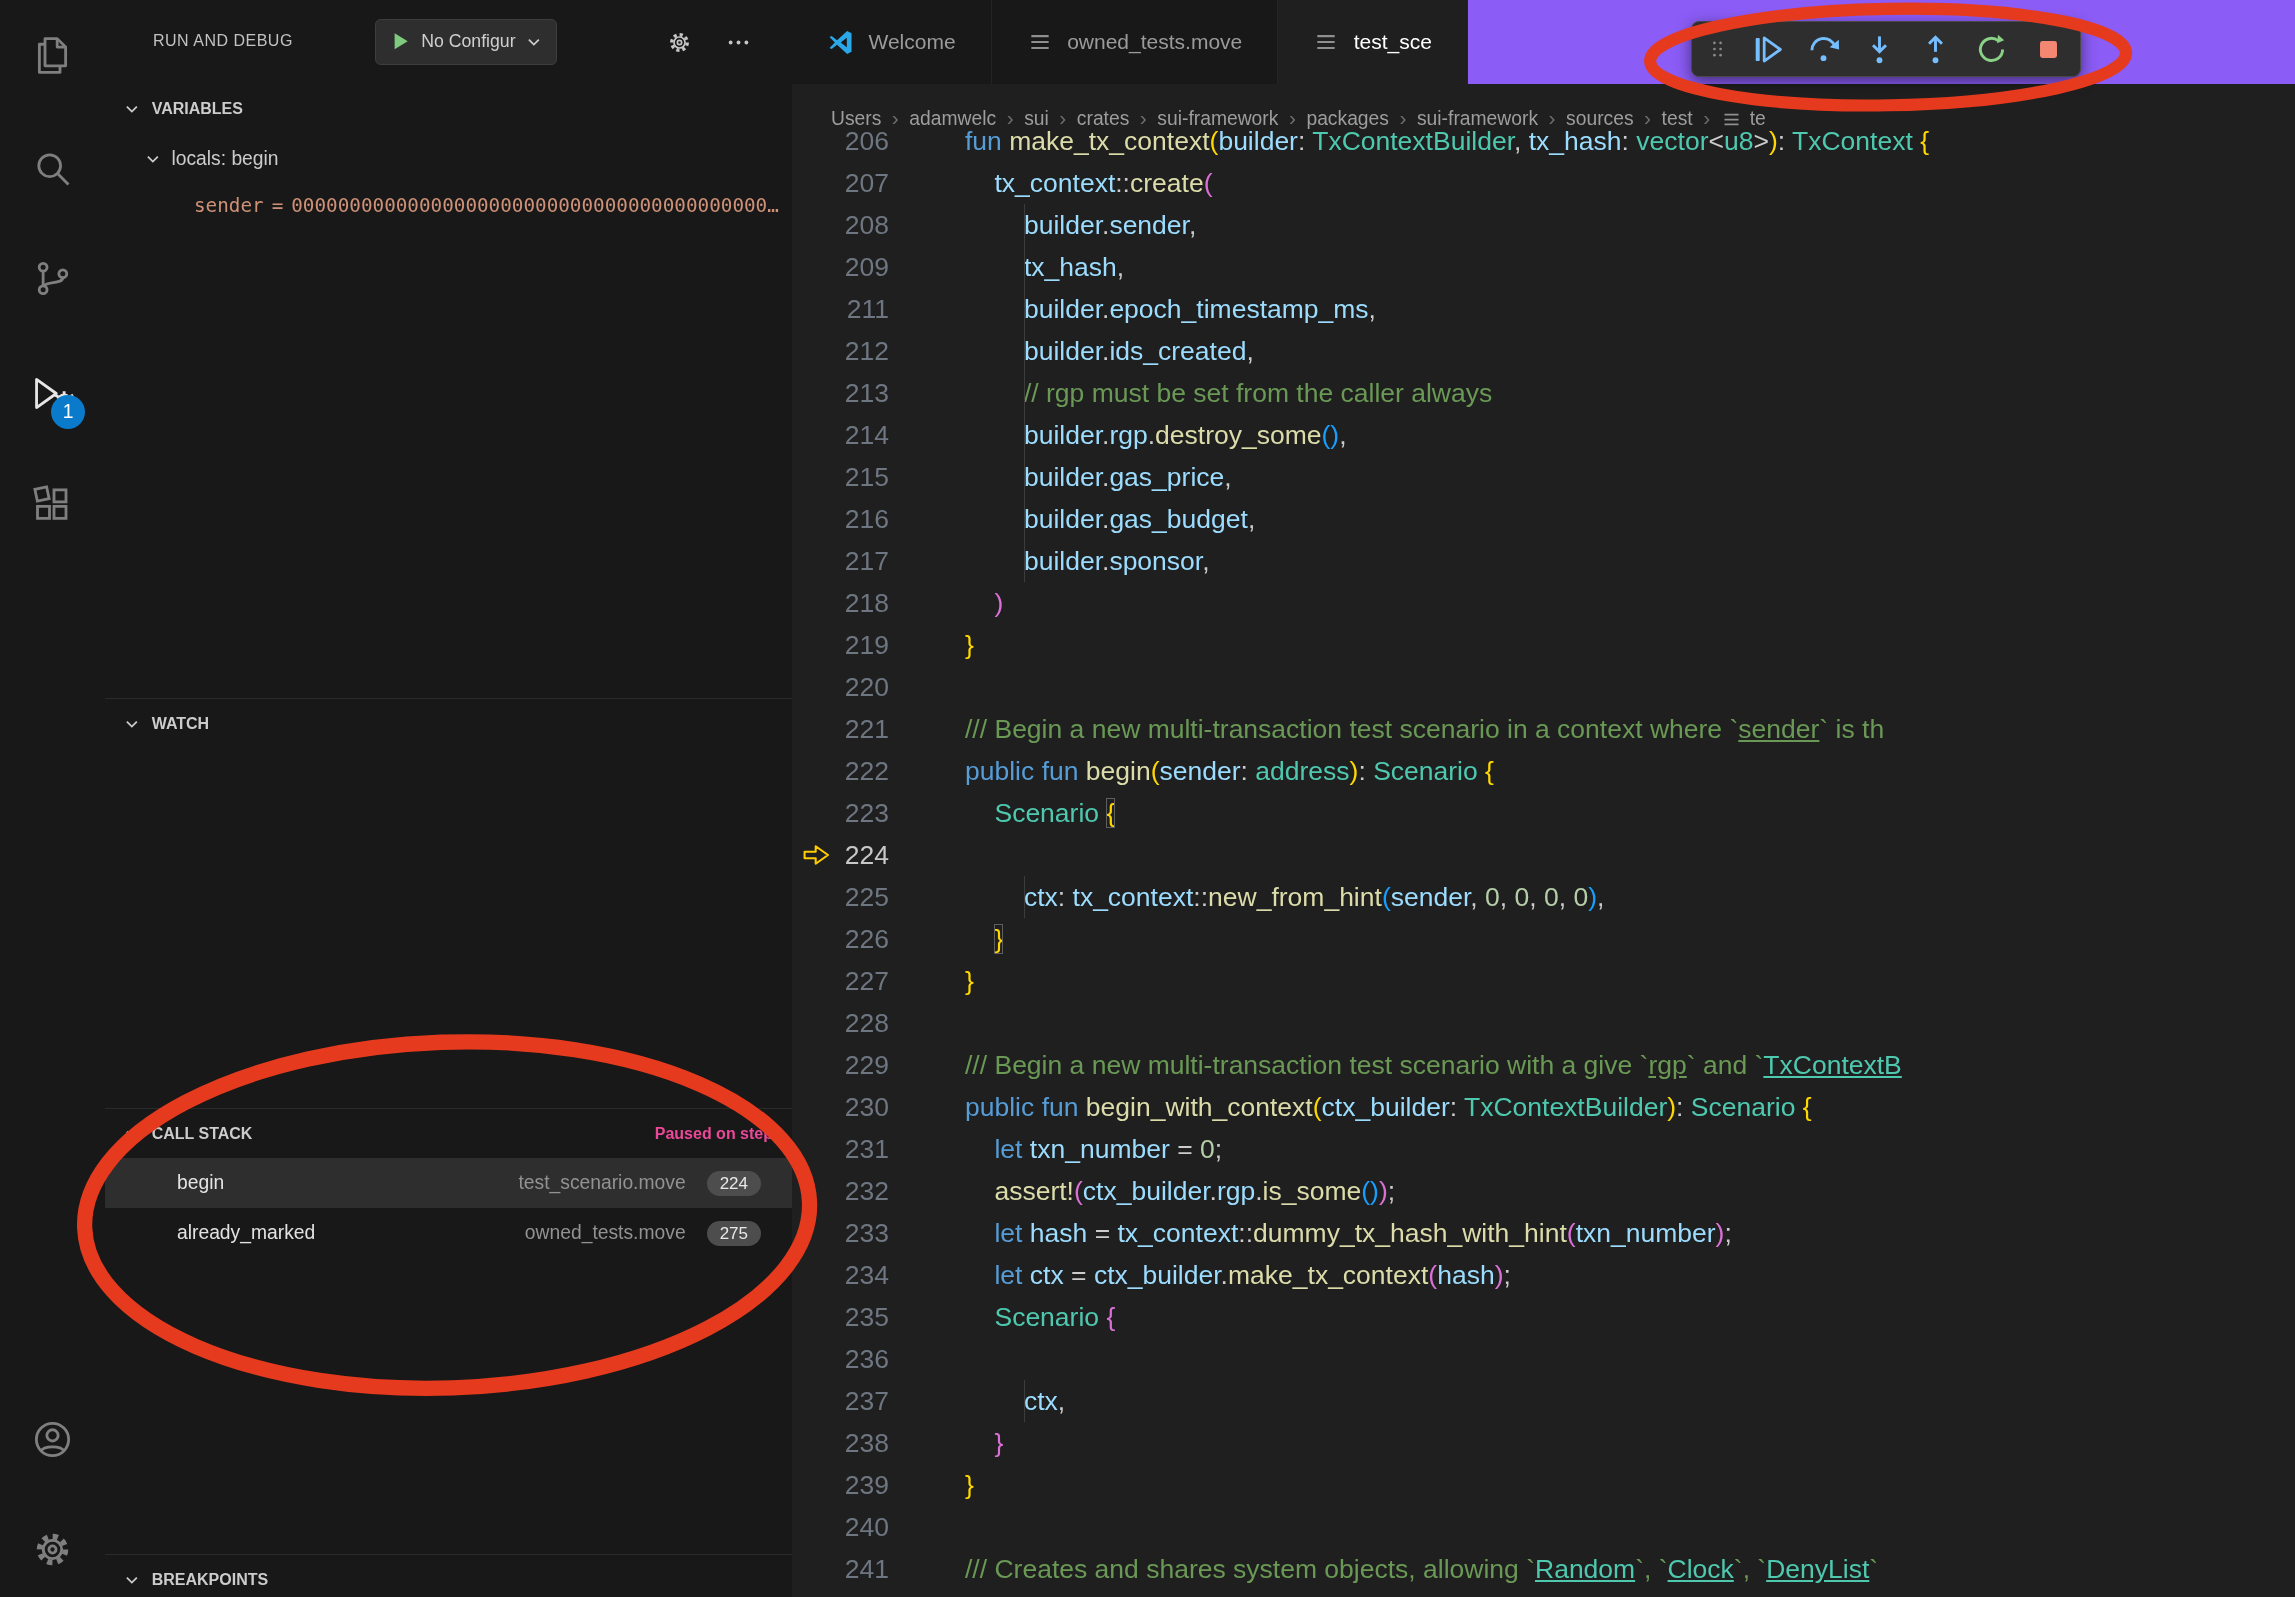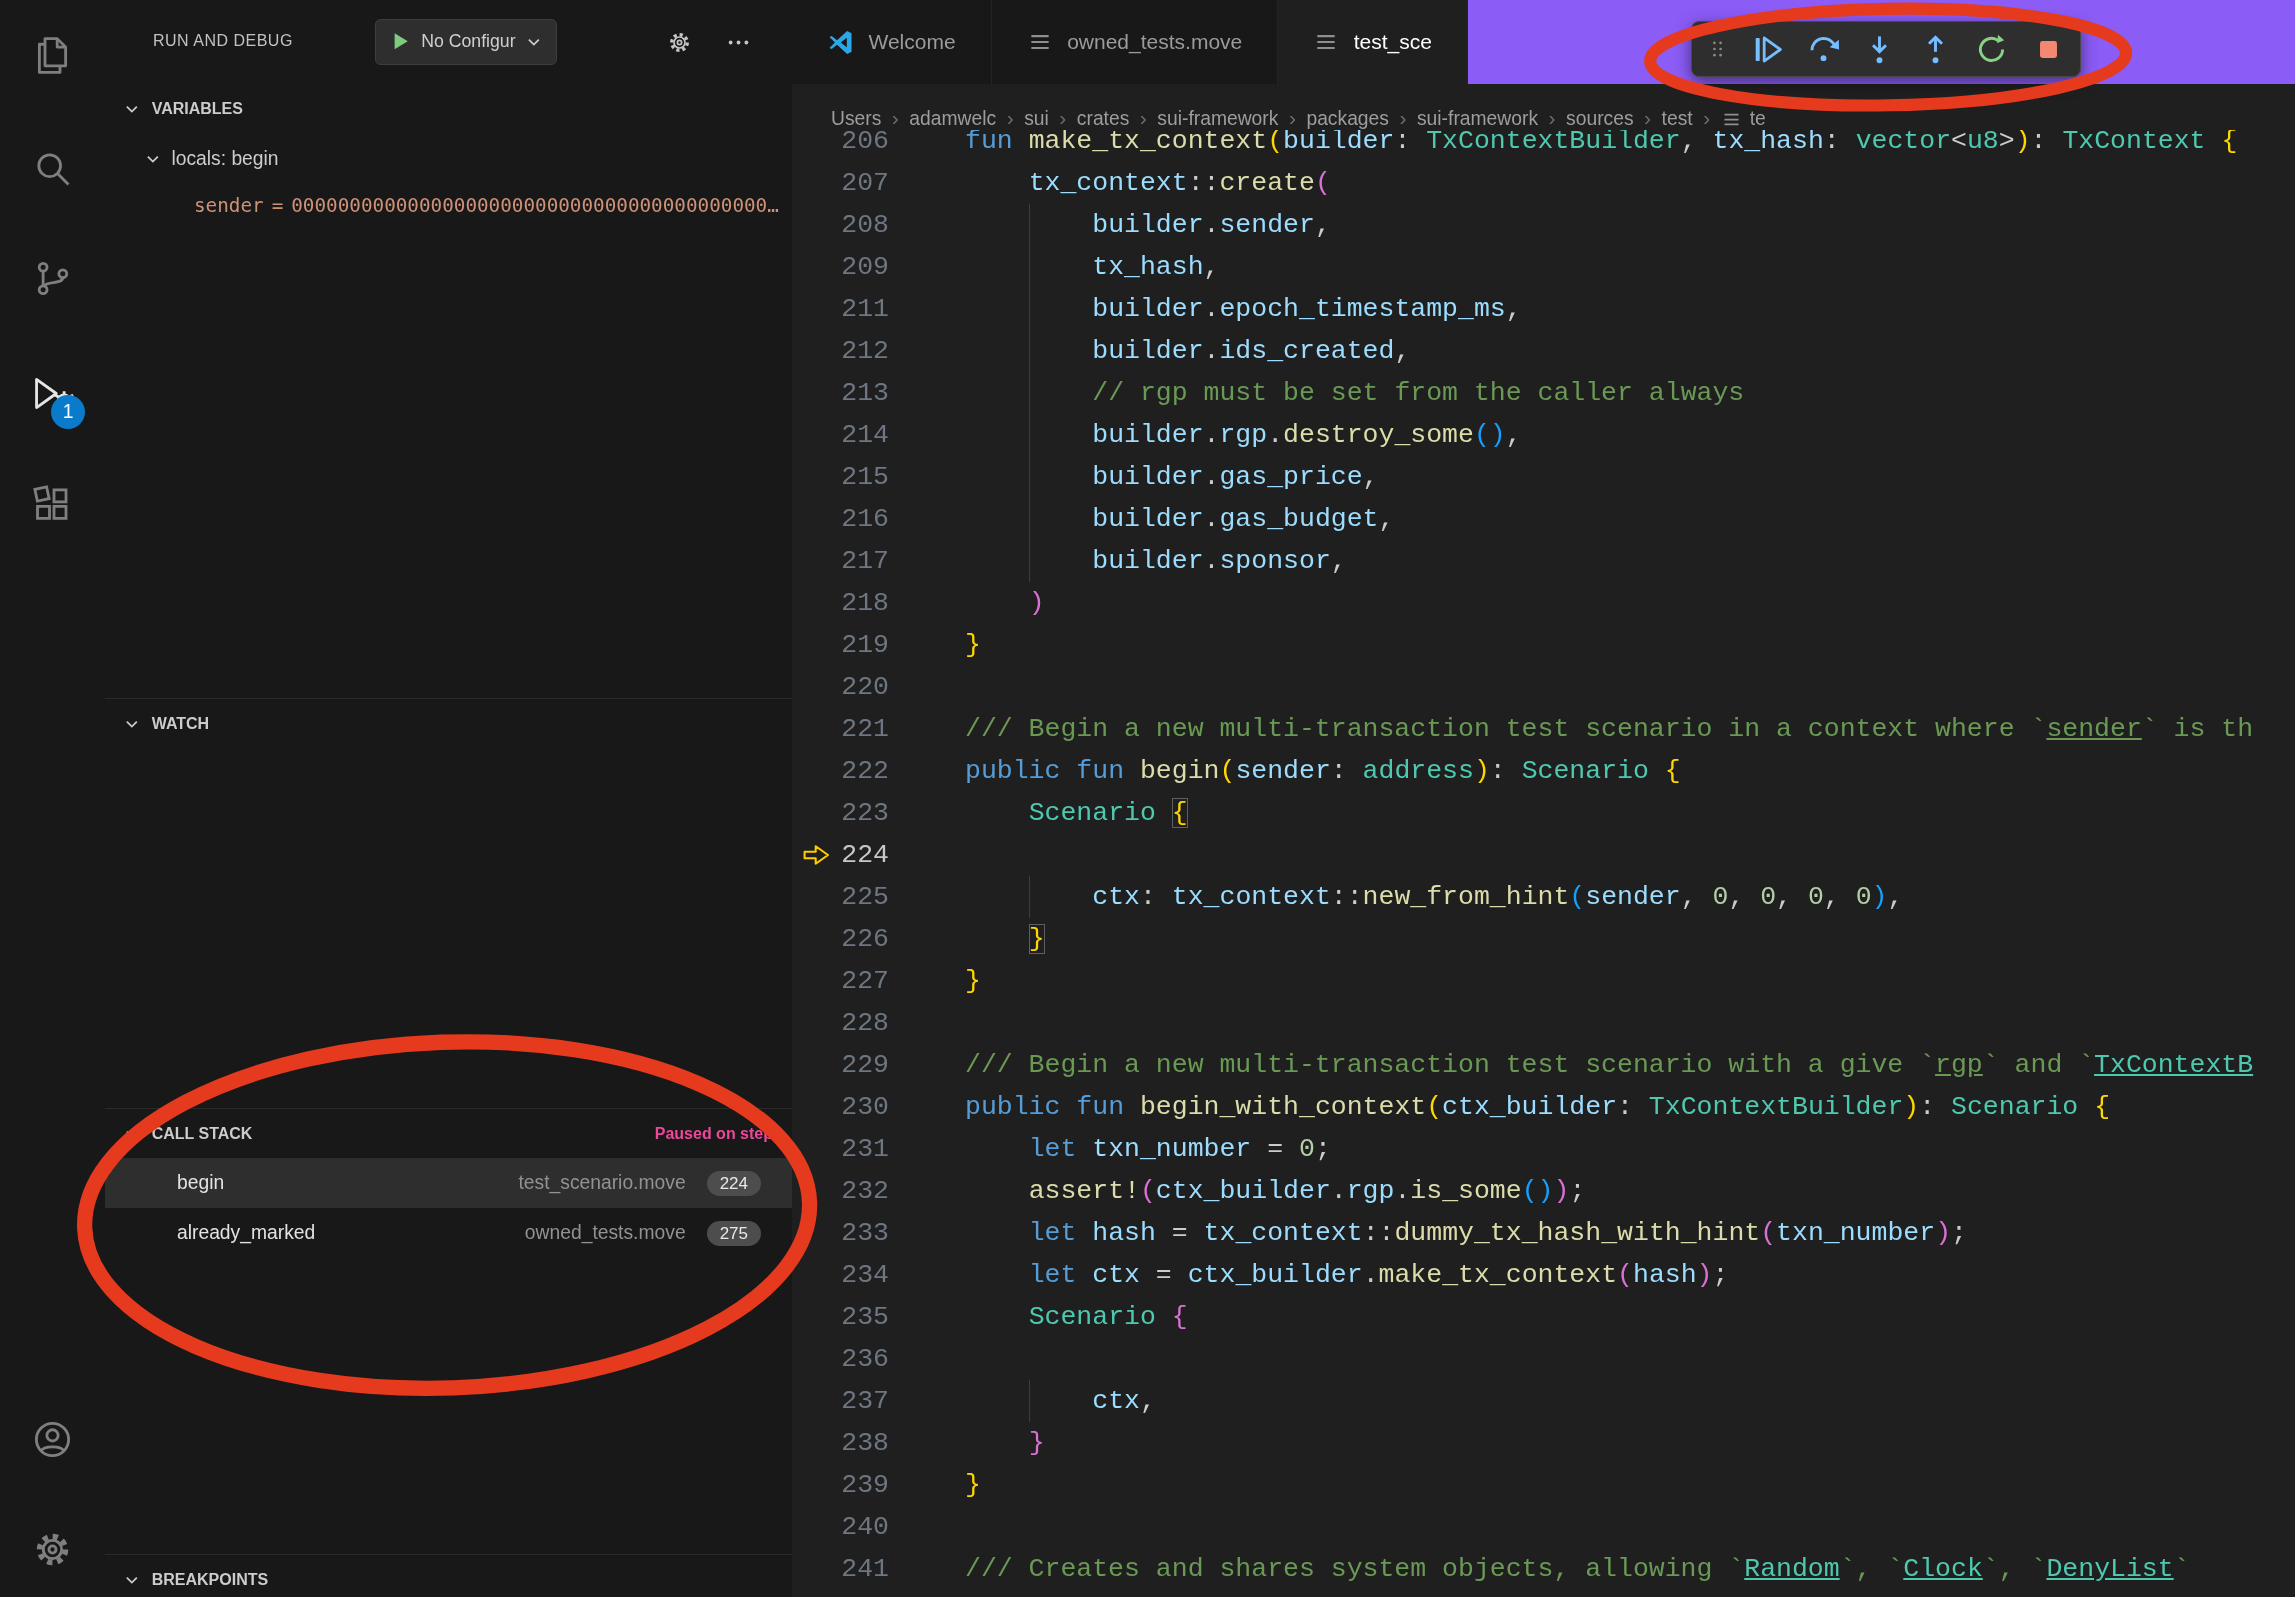--- a/index.html
+++ b/index.html
@@ -46,21 +46,21 @@
   .tab{display:flex;align-items:center;gap:14.5px;padding:0 35px;font-size:21px;color:#9b9b9b;border-right:0.8px solid #242424;background:#181818;cursor:pointer;white-space:nowrap}
   .tab.active{background:#1f1f1f;color:#ffffff}
 
   .breadcrumb{position:absolute;top:84px;left:0;right:0;height:46px;background:#1f1f1f;display:flex;align-items:flex-end;gap:10.5px;padding-left:39px;z-index:4;font-size:19.3px;color:#9d9d9d;white-space:nowrap;overflow:hidden}
   .crumb{cursor:pointer}
   .crumb-sep{color:#6f6f6f;font-size:21px}
   .crumb-file{display:flex;align-items:center;gap:8px}
 
   .code-area{position:absolute;top:0;left:0;right:0;bottom:0;z-index:1}
   #code-lines{position:absolute;top:120px;left:0;right:0}
-  .cl{display:flex;height:42px;font-family:Liberation Mono, monospace;font-size:26.5px;line-height:42px}
+  .cl{display:flex;height:42px;font-family:Liberation Sans, sans-serif;font-size:26.5px;line-height:42px}
   .ln{width:97px;text-align:right;color:#6e7681;position:relative;flex:none;cursor:pointer}
   .cur .ln{color:#c8c8c8}
   .ct{flex:1;margin-left:76px;white-space:pre;position:relative;cursor:text}
   .cur .ct{background:#4f4c1e}
   .guide{position:absolute;left:4ch;top:0;height:100%;border-left:0.8px solid #3c3c3c}
   .dbg-arrow{position:absolute;left:11.3px;top:9.7px}
 
   .kw{color:#569cd6}.ty{color:#4ec9b0}.fn{color:#dcdcaa}.v{color:#9cdcfe}.p{color:#cccccc}
   .n{color:#b5cea8}.c{color:#6a9955}
   .cl-link{color:#6a9955;text-decoration:underline}

